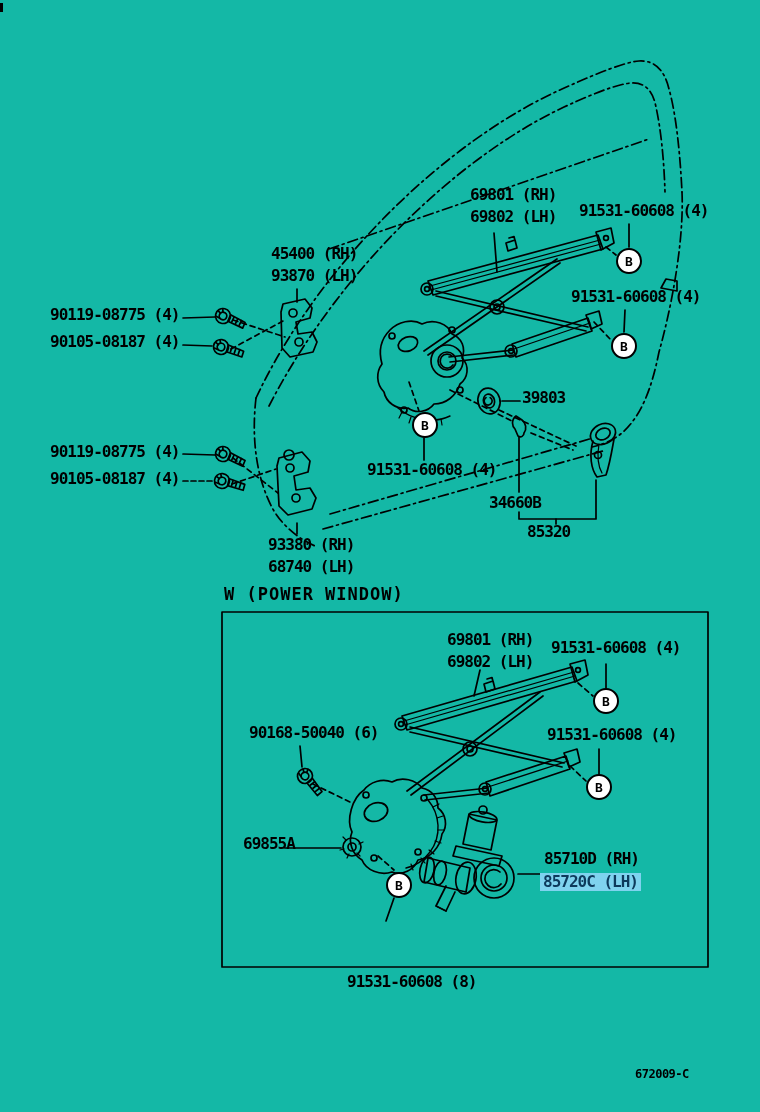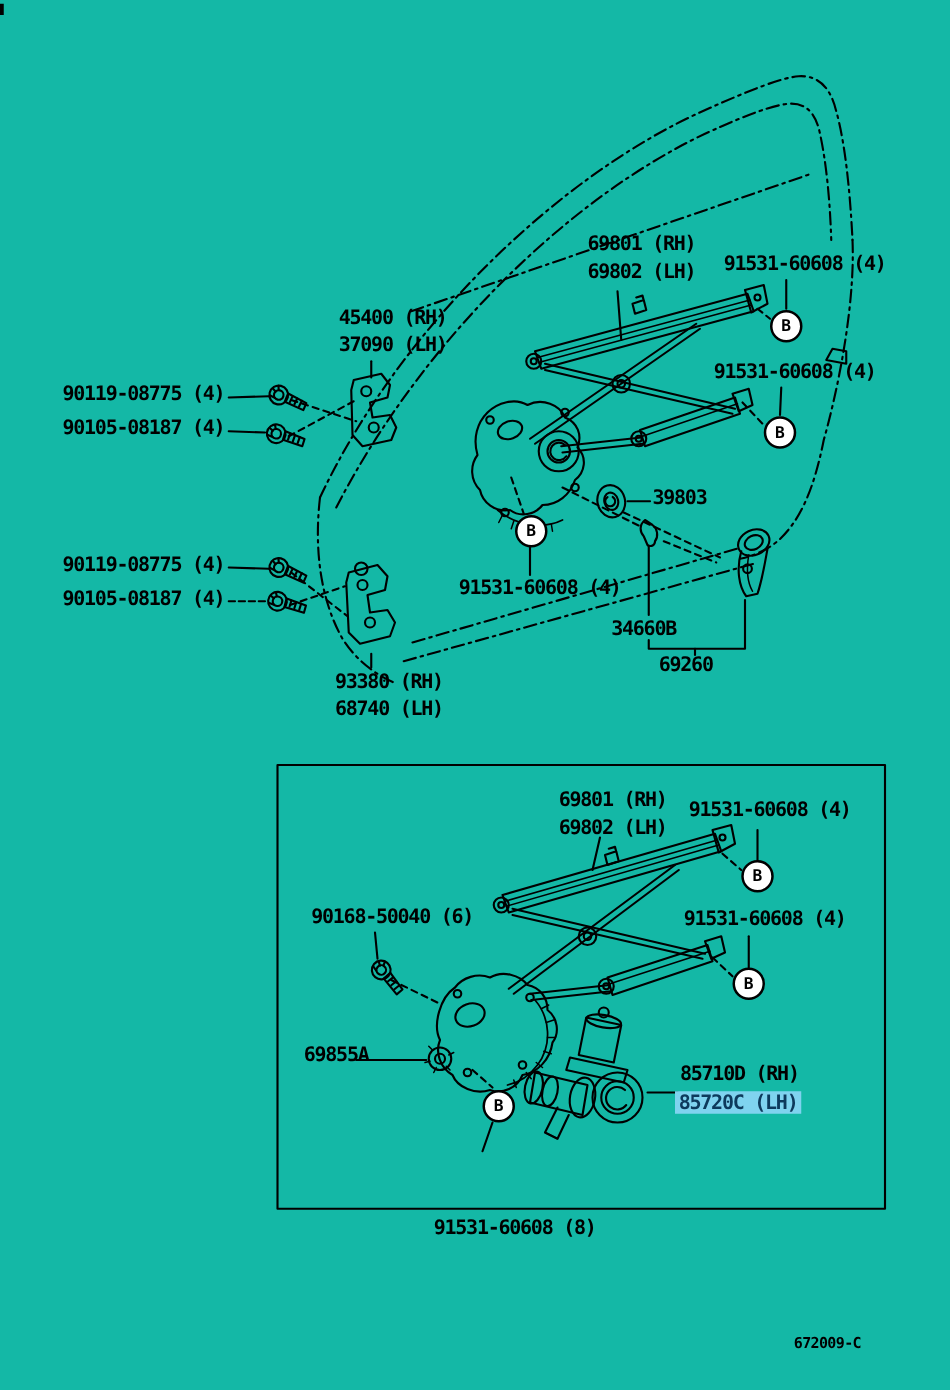--- a/index.html
+++ b/index.html
@@ -225,33 +225,34 @@
         <path d="M313,784 L352,803"></path>
         <path d="M378,856 L394,870"></path>
       </g>
     </g>
   </svg>
 
   <div class="lbl" style="left:470px;top:186px">69801 (RH)</div>
   <div class="lbl" style="left:470px;top:208px">69802 (LH)</div>
   <div class="lbl" style="left:579px;top:202px">91531-60608 (4)</div>
   <div class="lbl" style="left:271px;top:245px">45400 (RH)</div>
-  <div class="lbl" style="left:271px;top:267px">37090 (LH)</div>
+  <div class="lbl" style="left:271px;top:267px">93870 (LH)</div>
   <div class="lbl" style="left:571px;top:288px">91531-60608 (4)</div>
   <div class="lbl" style="left:50px;top:306px">90119-08775 (4)</div>
   <div class="lbl" style="left:50px;top:333px">90105-08187 (4)</div>
   <div class="lbl" style="left:522px;top:389px">39803</div>
   <div class="lbl" style="left:50px;top:443px">90119-08775 (4)</div>
   <div class="lbl" style="left:50px;top:470px">90105-08187 (4)</div>
   <div class="lbl" style="left:367px;top:461px">91531-60608 (4)</div>
   <div class="lbl" style="left:489px;top:494px">34660B</div>
-  <div class="lbl" style="left:527px;top:523px">69260</div>
+  <div class="lbl" style="left:527px;top:523px">85320</div>
   <div class="lbl" style="left:268px;top:536px">93380 (RH)</div>
   <div class="lbl" style="left:268px;top:558px">68740 (LH)</div>
 
+  <div class="lbl lbl-wide" style="left:224px;top:585px">W (POWER WINDOW)</div>
   <div class="lbl" style="left:447px;top:631px">69801 (RH)</div>
   <div class="lbl" style="left:447px;top:653px">69802 (LH)</div>
   <div class="lbl" style="left:551px;top:639px">91531-60608 (4)</div>
   <div class="lbl" style="left:547px;top:726px">91531-60608 (4)</div>
   <div class="lbl" style="left:249px;top:724px">90168-50040 (6)</div>
   <div class="lbl" style="left:243px;top:835px">69855A</div>
   <div class="lbl" style="left:544px;top:850px">85710D (RH)</div>
   <div class="lbl hl" style="left: 540px; top: 873px; background: rgb(127, 211, 239); color: rgb(13, 58, 92);">85720C (LH)</div>
   <div class="lbl" style="left:347px;top:973px">91531-60608 (8)</div>
 

